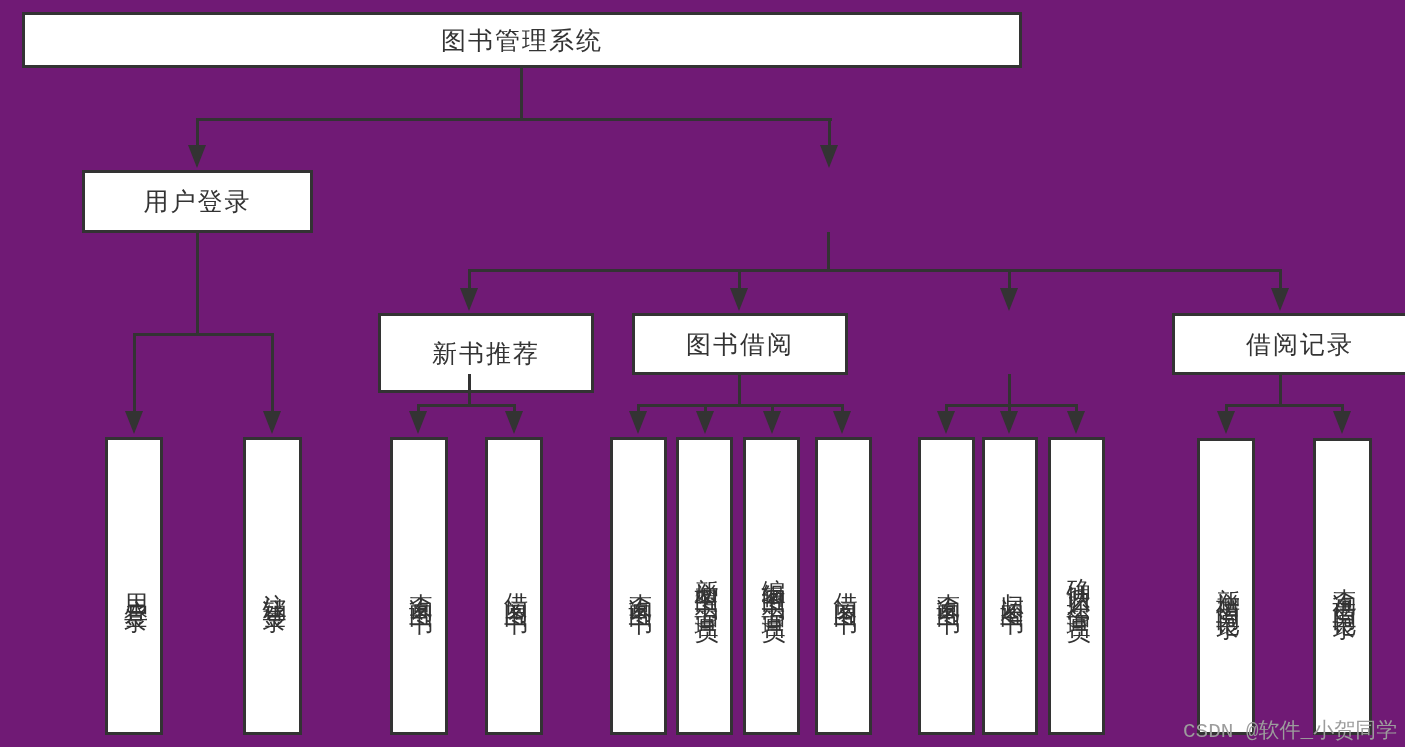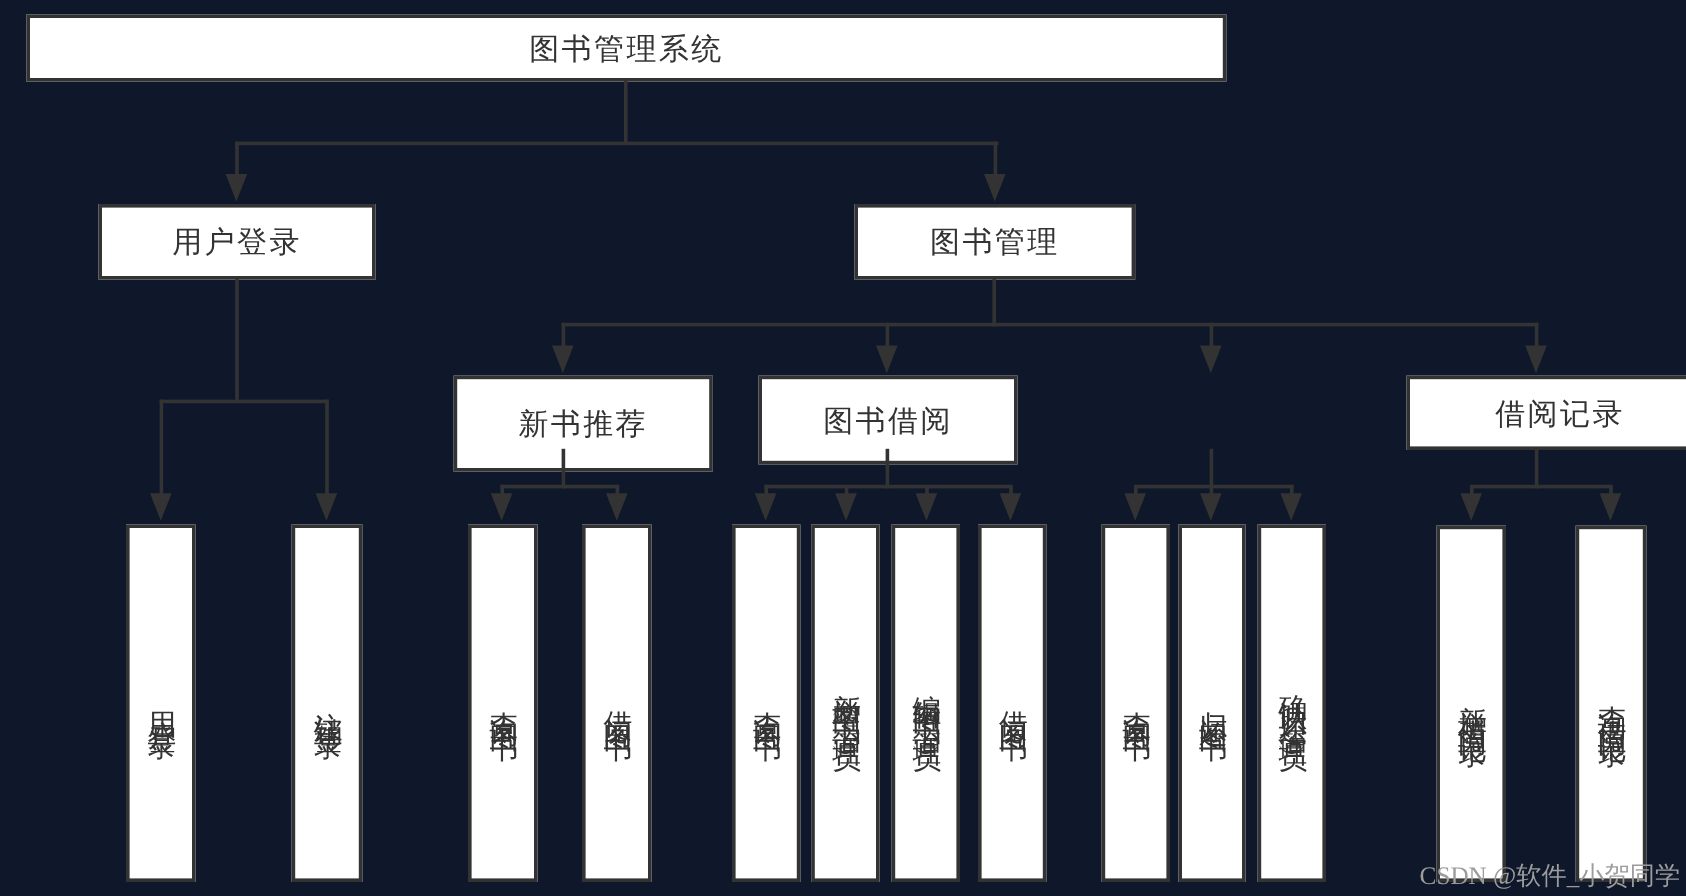--- a/index.html
+++ b/index.html
@@ -4,22 +4,22 @@
 <style>
   html, body {
     margin: 0;
     padding: 0;
     background: #ffffff;
   }
   #stage {
     position: relative;
     width: 1405px;
     height: 747px;
-    background: #0f172a;
-    font-family: Liberation Serif, serif;
+    background: #701a75;
+    font-family: Liberation Mono, monospace;
     overflow: hidden;
   }
   .node {
     position: absolute;
     box-sizing: border-box;
     border: 3px solid #333333;
     background: #ffffff;
     display: flex;
     align-items: center;
     justify-content: center;
@@ -73,23 +73,20 @@
   <div class="vline" style="left:520px; top:66px; height:54px;"></div>
   <div class="hline" style="left:196px; top:118px; width:636px;"></div>
   <div class="vline" style="left:196px; top:118px; height:28px;"></div>
   <div class="ahead" style="left:188px; top:145px;"></div>
   <div class="vline" style="left:828px; top:118px; height:28px;"></div>
   <div class="ahead" style="left:820px; top:145px;"></div>
 
   <div class="node h" style="left:82px; top:170px; width:231px; height:63px;">
     <span>用户登录</span>
   </div>
-  <div class="node h" style="left:712px; top:170px; width:234px; height:63px;">
-    <span>图书管理</span>
-  </div>
 
   <div class="vline" style="left:196px; top:232px; height:103px;"></div>
   <div class="hline" style="left:133px; top:333px; width:141px;"></div>
   <div class="vline" style="left:133px; top:333px; height:79px;"></div>
   <div class="ahead" style="left:125px; top:411px;"></div>
   <div class="vline" style="left:271px; top:333px; height:79px;"></div>
   <div class="ahead" style="left:263px; top:411px;"></div>
 
   <div class="vline" style="left:827px; top:232px; height:40px;"></div>
   <div class="hline" style="left:468px; top:269px; width:814px;"></div>
@@ -98,21 +95,21 @@
   <div class="vline" style="left:738px; top:269px; height:20px;"></div>
   <div class="ahead" style="left:730px; top:288px;"></div>
   <div class="vline" style="left:1008px; top:269px; height:20px;"></div>
   <div class="ahead" style="left:1000px; top:288px;"></div>
   <div class="vline" style="left:1279px; top:269px; height:20px;"></div>
   <div class="ahead" style="left:1271px; top:288px;"></div>
 
   <div class="node h" style="left:378px; top:313px; width:216px; height:80px;">
     <span>新书推荐</span>
   </div>
-  <div class="node h" style="left:632px; top:313px; width:216px; height:74px;">
+  <div class="node h" style="left:632px; top:313px; width:216px; height:62px;">
     <span>图书借阅</span>
   </div>
   <div class="node h" style="left:1172px; top:313px; width:256px; height:62px;">
     <span>借阅记录</span>
   </div>
 
   <div class="vline" style="left:468px; top:374px; height:33px;"></div>
   <div class="hline" style="left:417px; top:404px; width:99px;"></div>
   <div class="vline" style="left:417px; top:404px; height:10px;"></div>
   <div class="ahead" style="left:409px; top:411px;"></div>

